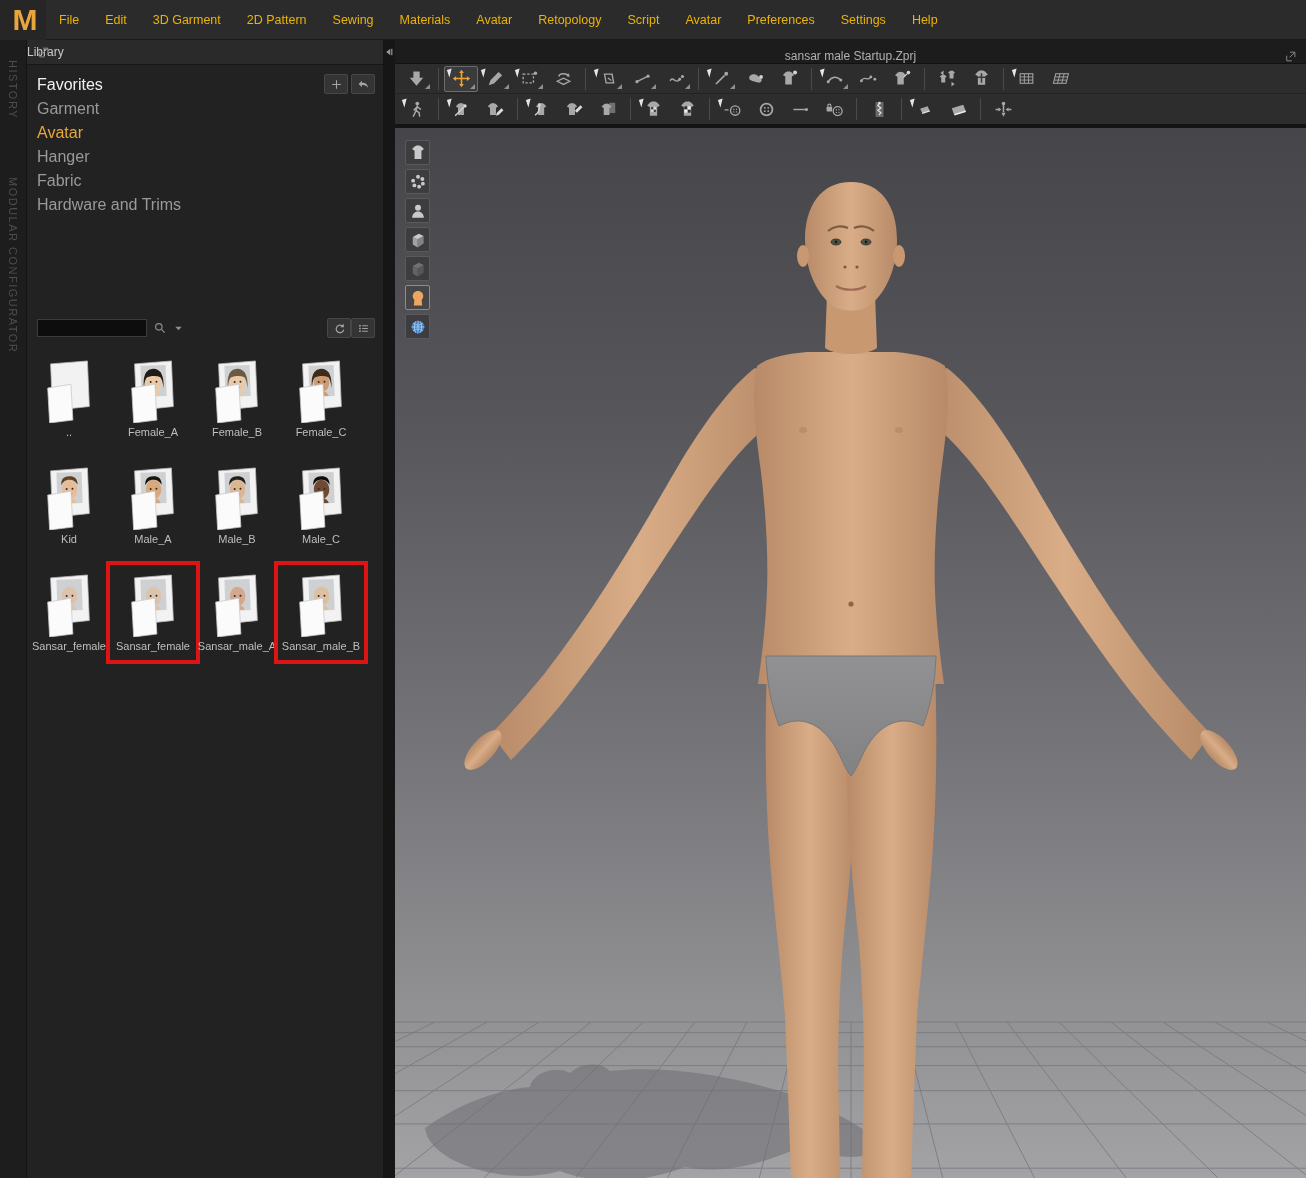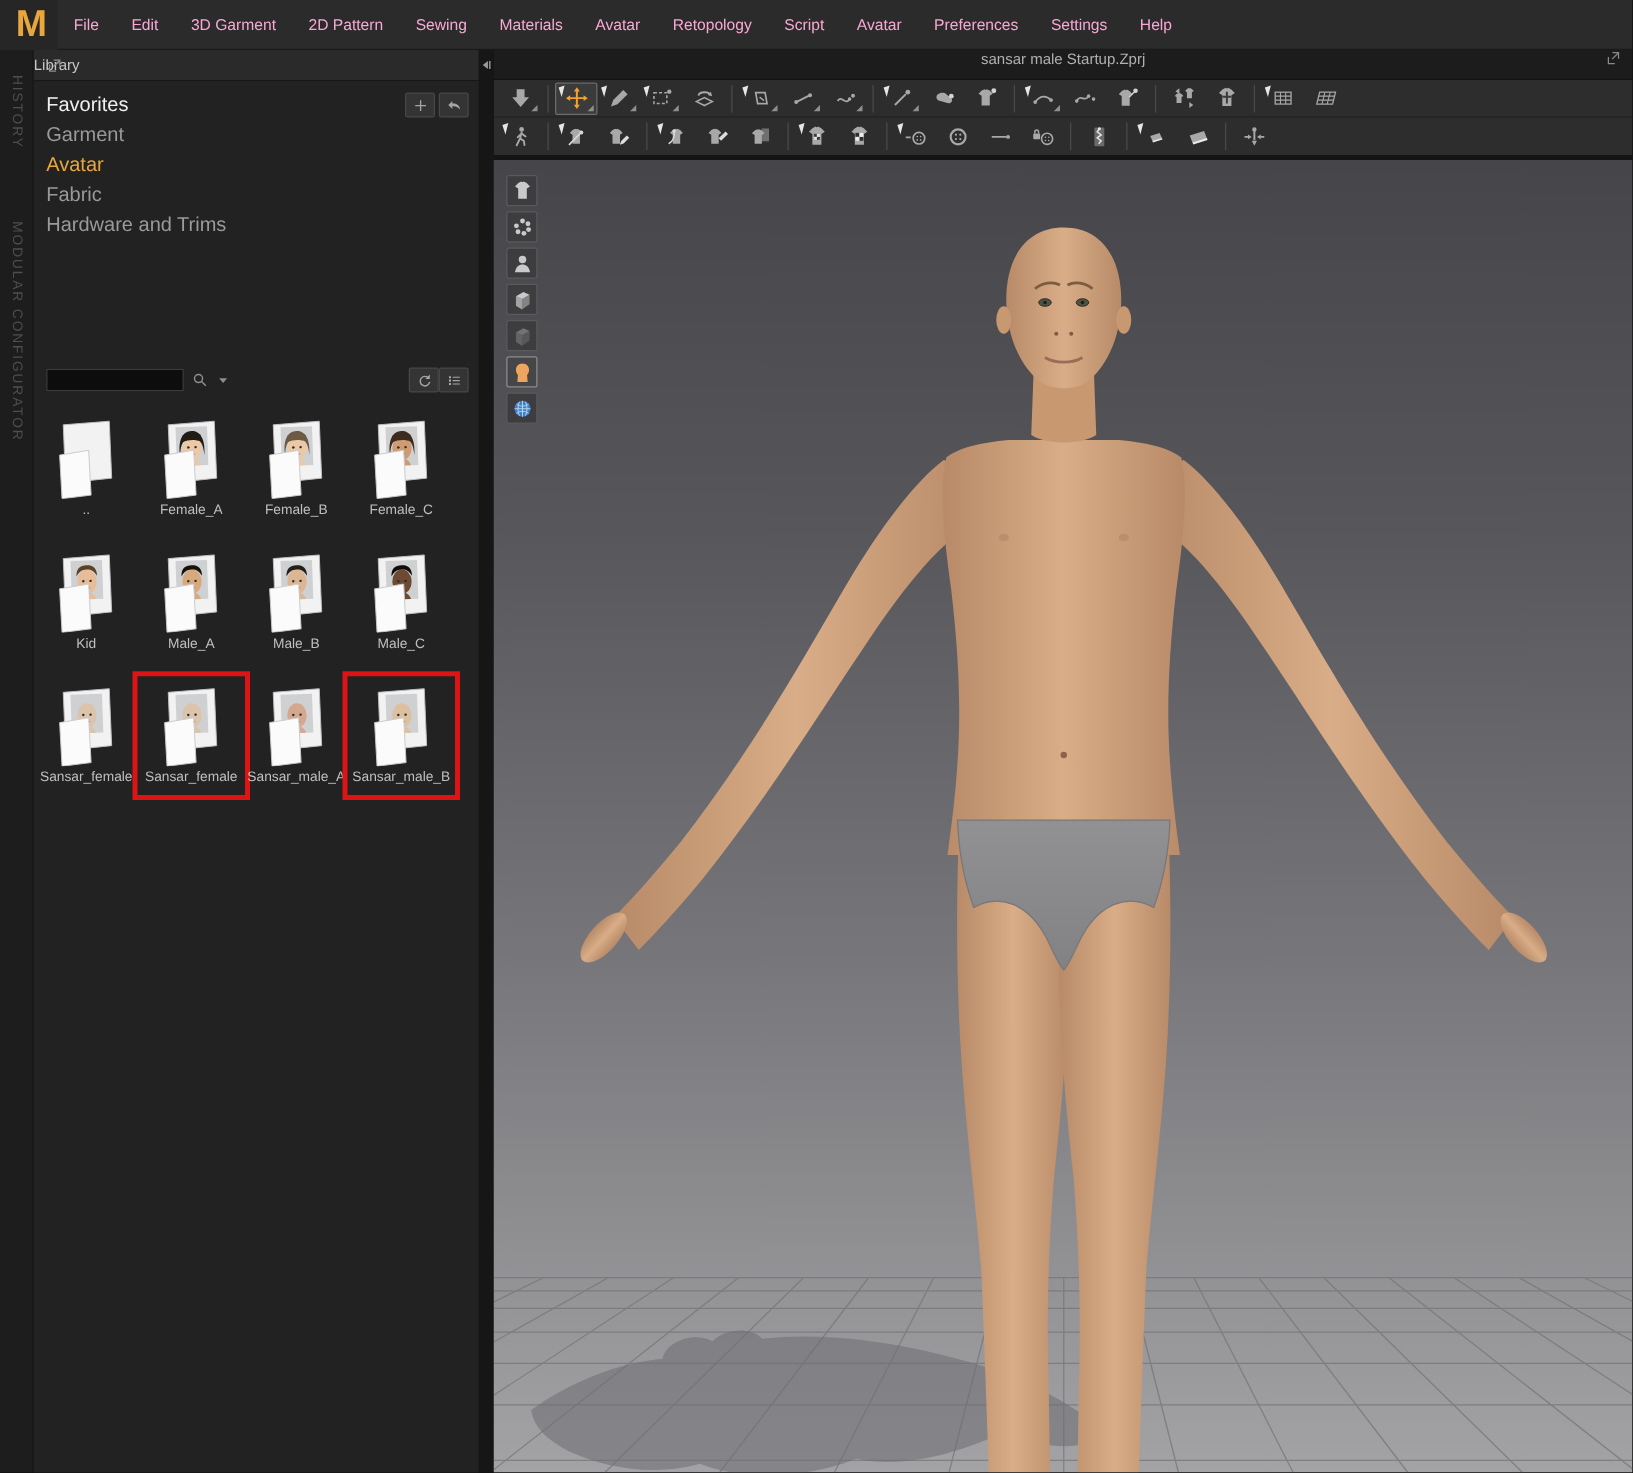--- a/index.html
+++ b/index.html
@@ -3,21 +3,21 @@
 <meta charset="utf-8">
 <style>
   html,body{margin:0;padding:0;background:#111;}
   #app{width:1306px;height:1178px;position:relative;overflow:hidden;
        font-family:"Liberation Sans",sans-serif;color:#ddd;user-select:none;}
   
   .menubar{height:40px;background:#2b2b2b;display:flex;align-items:center;border-bottom:1px solid #1a1a1a;box-sizing:border-box;}
   .logo{width:46px;height:40px;display:flex;align-items:center;justify-content:center;
         font-size:30px;font-weight:bold;color:#e9a63c;background:#262626;letter-spacing:-4px;}
   .menus{display:flex;align-items:center;}
-  .mitem{padding:0 13px;font-size:12.5px;color:#f9a8d4;cursor:default;}
+  .mitem{padding:0 13px;font-size:12.5px;color:#eab308;cursor:default;}
   
   .main{display:flex;height:1138px;}
   .leftstrip{width:27px;background:#1d1d1d;border-right:1px solid #141414;box-sizing:border-box;
              display:flex;flex-direction:column;align-items:center;padding-top:20px;}
   .vtab{writing-mode:vertical-rl;font-size:11px;letter-spacing:1.5px;color:#4e4e4e;}
   .vtab.mod{margin-top:58px;}
   
   .library{width:356px;background:#232323;display:flex;flex-direction:column;box-sizing:border-box;}
   .lib-header{height:24px;background:#2a2a2a;border-bottom:1px solid #171717;display:flex;align-items:center;position:relative;}
   .lib-header .hicon{position:absolute;left:10px;width:13px;height:13px;color:#909090;}
@@ -40,21 +40,21 @@
   .cell{width:84px;display:flex;flex-direction:column;align-items:center;position:relative;cursor:pointer;}
   .cell .fold{width:62px;height:64px;}
   .clabel{max-width:84px;overflow:hidden;white-space:nowrap;font-size:11px;color:#bfbfbf;margin-top:3px;}
   .cell.hl::after{content:'';position:absolute;left:-5px;right:-5px;top:-12px;bottom:-12px;
                   border:4px solid var(--hl,#dc1414);pointer-events:none;}
   
   .divider{width:12px;background:#161616;position:relative;cursor:col-resize;}
   .divider .coll{position:absolute;top:6px;left:0;width:11px;height:12px;color:#9a9a9a;}
   
   .viewport-col{flex:1;display:flex;flex-direction:column;min-width:0;}
-  .vtitle{height:24px;background:#1c1c1c;border-bottom:1px solid #121212;display:flex;align-items:flex-start;
+  .vtitle{height:24px;background:#1c1c1c;border-bottom:1px solid #121212;display:flex;align-items:flex-end;
           justify-content:center;font-size:12px;color:#b0b0b0;position:relative;box-sizing:border-box;}
   .vtitle .hicon{position:absolute;right:9px;width:13px;height:13px;color:#8a8a8a;}
   .tbar{height:30px;background:#2d2d2d;display:flex;align-items:center;padding-left:4px;border-bottom:1px solid #232323;box-sizing:border-box;}
   .tbar.r2{border-bottom:4px solid #141414;height:34px;}
   .tbtn{width:34px;height:26px;background:transparent;border:1px solid transparent;border-radius:2px;
         display:flex;align-items:center;justify-content:center;position:relative;padding:0;cursor:pointer;}
   .tbtn svg{width:19px;height:19px;color:#a8a8a8;}
   .tbtn.active{background:#3b3b3b;border-color:#6b6b6b;}
   .tbtn.active svg{color:#f0a32e;}
   .tbtn.sub::after{content:'';position:absolute;right:2px;bottom:2px;
@@ -351,20 +351,21 @@
           <button class="sq">
               <svg>
                 <use href="#i-undo"></use>
               </svg>
             </button>
         </div>
         <ul class="cats">
             <li class="header">Favorites</li>
             <li>Garment</li>
             <li class="selected">Avatar</li>
+            <li>Hanger</li>
             <li>Fabric</li>
             <li>Hardware and Trims</li>
           </ul>
         <div class="searchrow">
           <input class="search" type="text" value="" style="">
           <svg class="sic">
               <use href="#i-mag"></use>
             </svg>
           <svg class="sic dd">
               <use href="#i-ddtri"></use>

